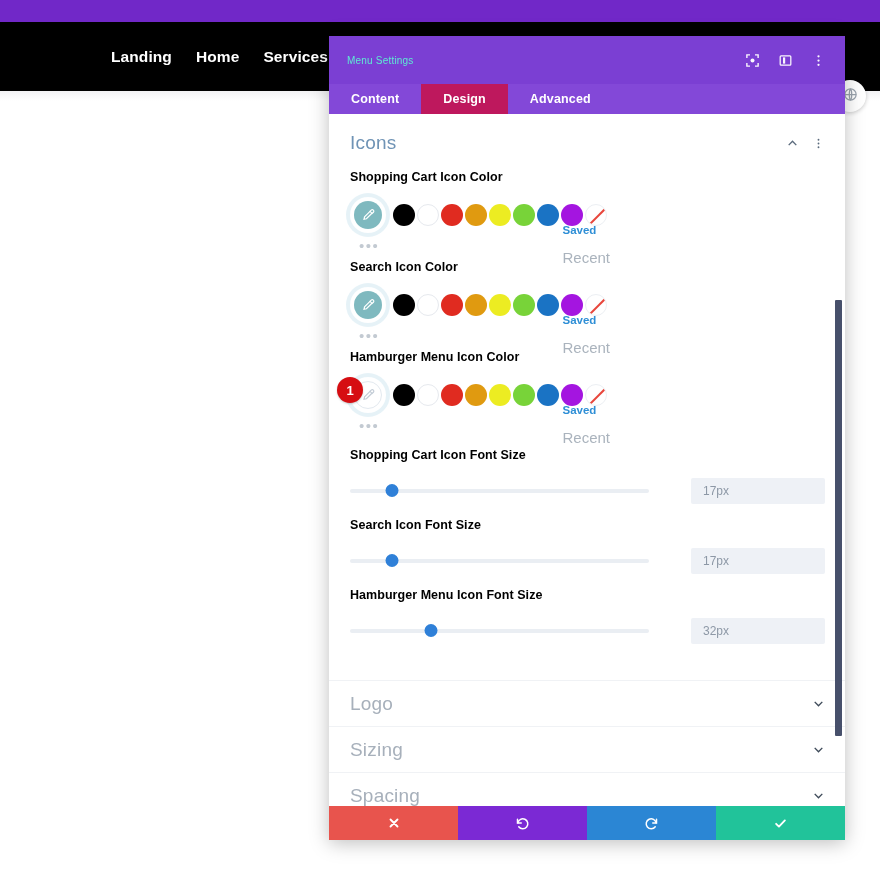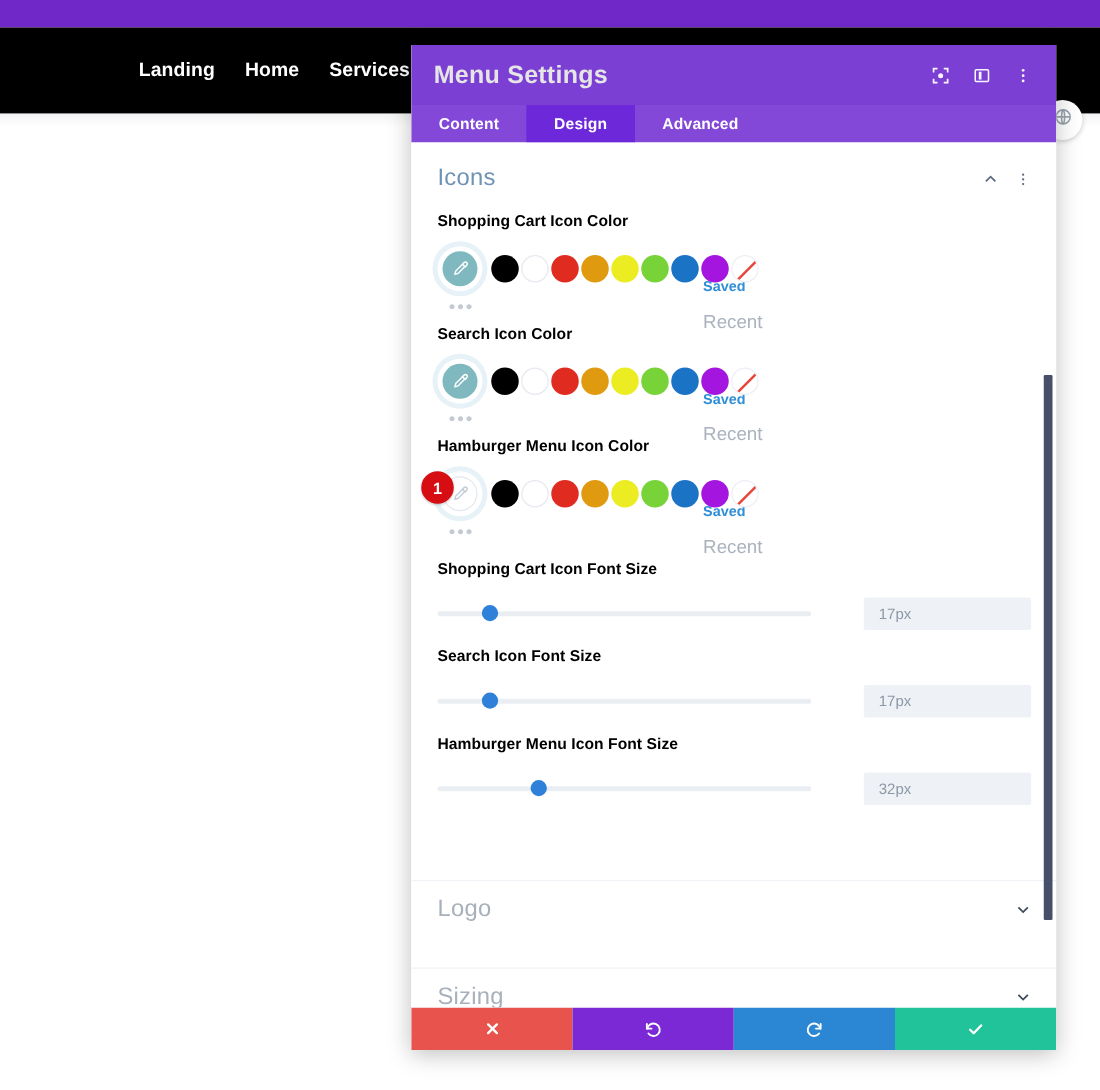--- a/index.html
+++ b/index.html
@@ -53,41 +53,41 @@
     box-shadow:0 3px 18px rgba(0,0,0,.26);
     z-index:10;
     display:flex; flex-direction:column;
     overflow:hidden;
   }
   .modal-header {
     height:48px; background:#7b3fd3; flex:none;
     display:flex; align-items:center; padding:0 18px;
   }
   .modal-title {
-    color:#e5e5e5; font-size:20px; font-weight:bold; letter-spacing:.2px;
+    color:#5eead4; font-size:10px; font-weight:normal; letter-spacing:.2px;
     flex:1;
   }
   .hdr-icons { display:flex; align-items:center; gap:16px; }
   .hdr-icons .hicon {
     width:17px; height:17px; display:flex; align-items:center; justify-content:center;
     opacity:.96;
   }
   .hdr-icons svg { display:block; }
 
   .modal-tabs {
     height:30px; background:#8348d8; flex:none;
     display:flex; align-items:stretch;
   }
   .modal-tabs .tab {
     display:flex; align-items:center; justify-content:center;
     padding:0 22px;
     color:#ffffff; font-size:12.5px; font-weight:bold; letter-spacing:.15px;
     cursor:pointer;
   }
-  .modal-tabs .tab.active { background:#6d28d9; }
+  .modal-tabs .tab.active { background:#be185d; }
 
   .modal-scroll {
     position:relative; flex:1 1 auto; overflow:hidden; background:#ffffff;
   }
   .track-scrollbar {
     position:absolute; right:3px; top:186px; width:7px; height:436px;
     background:#47506b; border-radius:1px;
   }
 
   
@@ -168,21 +168,20 @@
     color:#8d98a6; font-size:12px;
   }
 
   .divider-space { height:28px; }
 
   
   .section-closed {
     height:46px; border-top:1px solid #f0f2f5;
     display:flex; align-items:center; padding:0 20px 0 21px;
     cursor:pointer;
-    margin-top:24px;
   }
   .section-closed .stitle {
     flex:1; color:#a7b0bb; font-size:19px; letter-spacing:.2px;
   }
 
   
   .modal-footer { height:34px; flex:none; display:flex; }
   .fbtn {
     flex:1; display:flex; align-items:center; justify-content:center;
     cursor:pointer;

